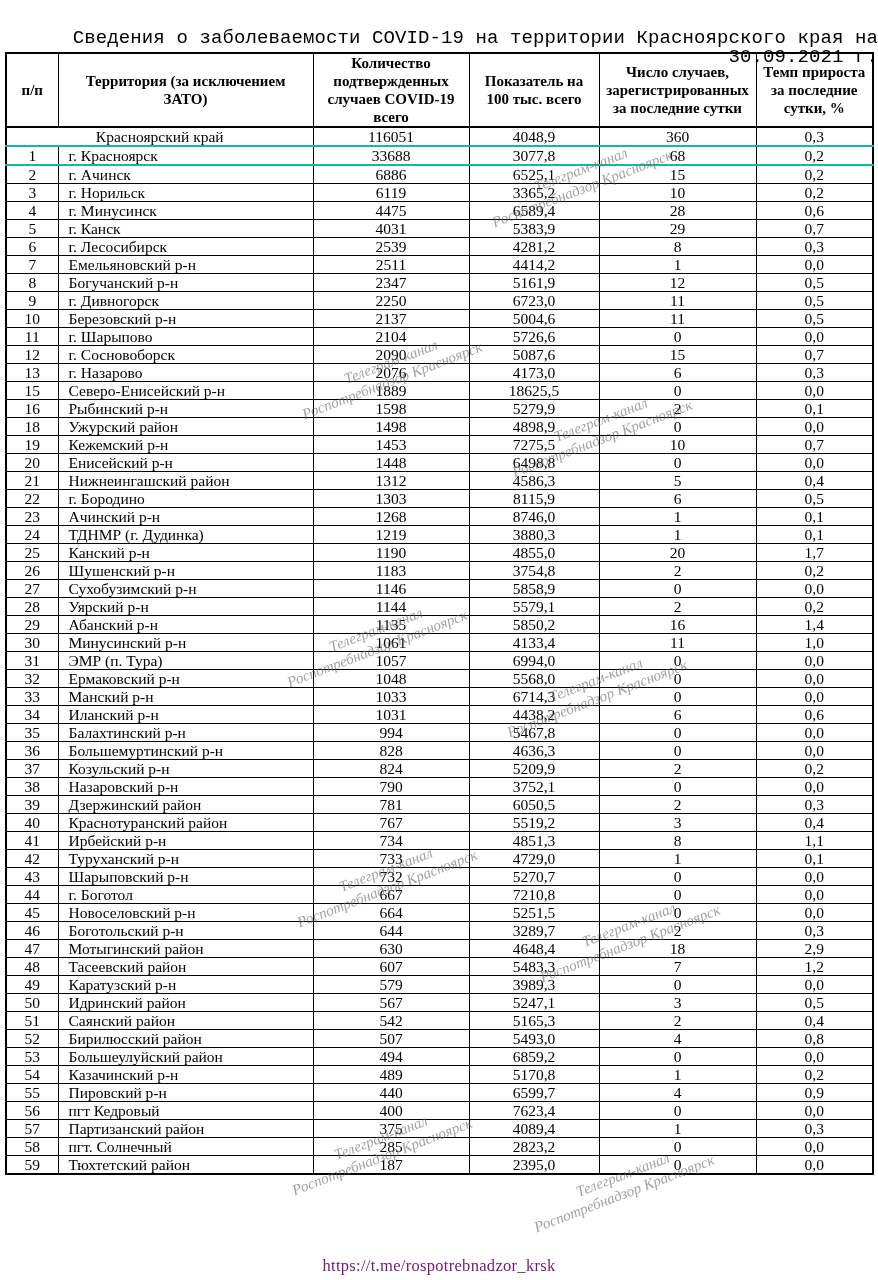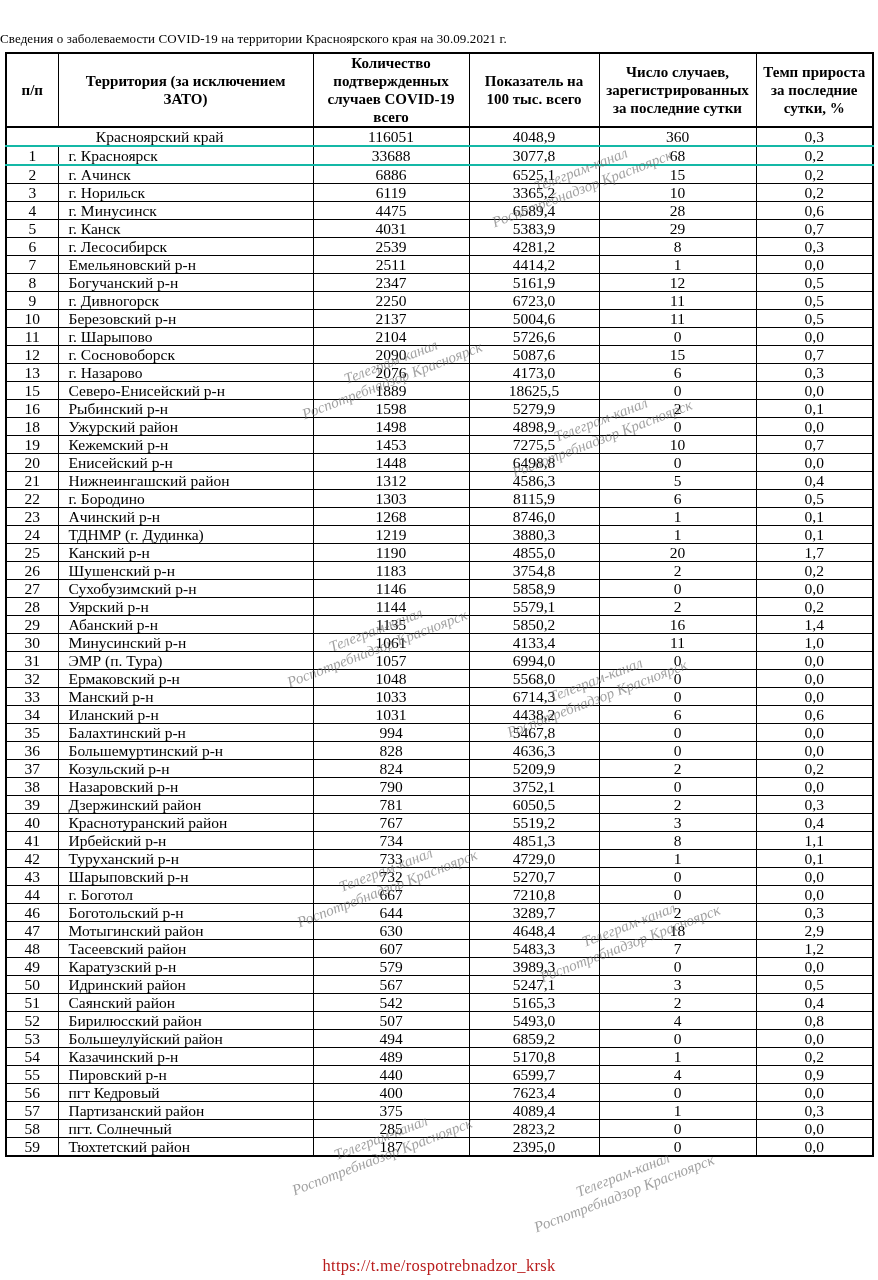--- a/index.html
+++ b/index.html
@@ -8,22 +8,23 @@
     width:878px; height:1280px;
     font-family:"Liberation Serif", serif;
     color:#000;
     position:relative;
     overflow:hidden;
   }
   .page { position:relative; width:878px; height:1280px; overflow:hidden; }
 
   .page-title {
     position:absolute; top:29px; left:0; width:100%;
-    text-align:left; font-size:13px; line-height:19px;
+    text-align:right; font-size:19px; line-height:19px;
     letter-spacing:0.1px;
+    font-family:Liberation Mono, monospace;
   }
 
   table.covid {
     position:absolute; top:52px; left:5px; width:867px;
     border-collapse:collapse; table-layout:fixed;
     border:2px solid #000;
   }
   table.covid th, table.covid td { border:1px solid #000; }
 
   table.covid thead th {
@@ -48,21 +49,21 @@
     font-style:italic; font-size:15px; line-height:18px;
     color:rgba(104,104,104,0.62);
   }
   .wm .l1 { margin-left:52px; }
 
   .footer {
     position:absolute; top:1256px; left:0; width:100%;
     text-align:center; font-size:16.5px; color:#3b3b3b;
     letter-spacing:0.3px;
   }
-  .footer a { color:#b91c1c; text-decoration:none; }
+  .footer a { color:#701a75; text-decoration:none; }
 </style>
 </head>
 <body>
 
 <div class="page">
 
   <div class="page-title">Сведения о заболеваемости COVID-19 на территории Красноярского края на 30.09.2021 г.</div>
 
   <table class="covid">
     <colgroup>
@@ -422,20 +423,28 @@
         </tr>
         <tr>
           <td>44</td>
           <td class="left">г. Боготол</td>
           <td>667</td>
           <td>7210,8</td>
           <td>0</td>
           <td>0,0</td>
         </tr>
         <tr>
+          <td>45</td>
+          <td class="left">Новоселовский р-н</td>
+          <td>664</td>
+          <td>5251,5</td>
+          <td>0</td>
+          <td>0,0</td>
+        </tr>
+        <tr>
           <td>46</td>
           <td class="left">Боготольский р-н</td>
           <td>644</td>
           <td>3289,7</td>
           <td>2</td>
           <td>0,3</td>
         </tr>
         <tr>
           <td>47</td>
           <td class="left">Мотыгинский район</td>

